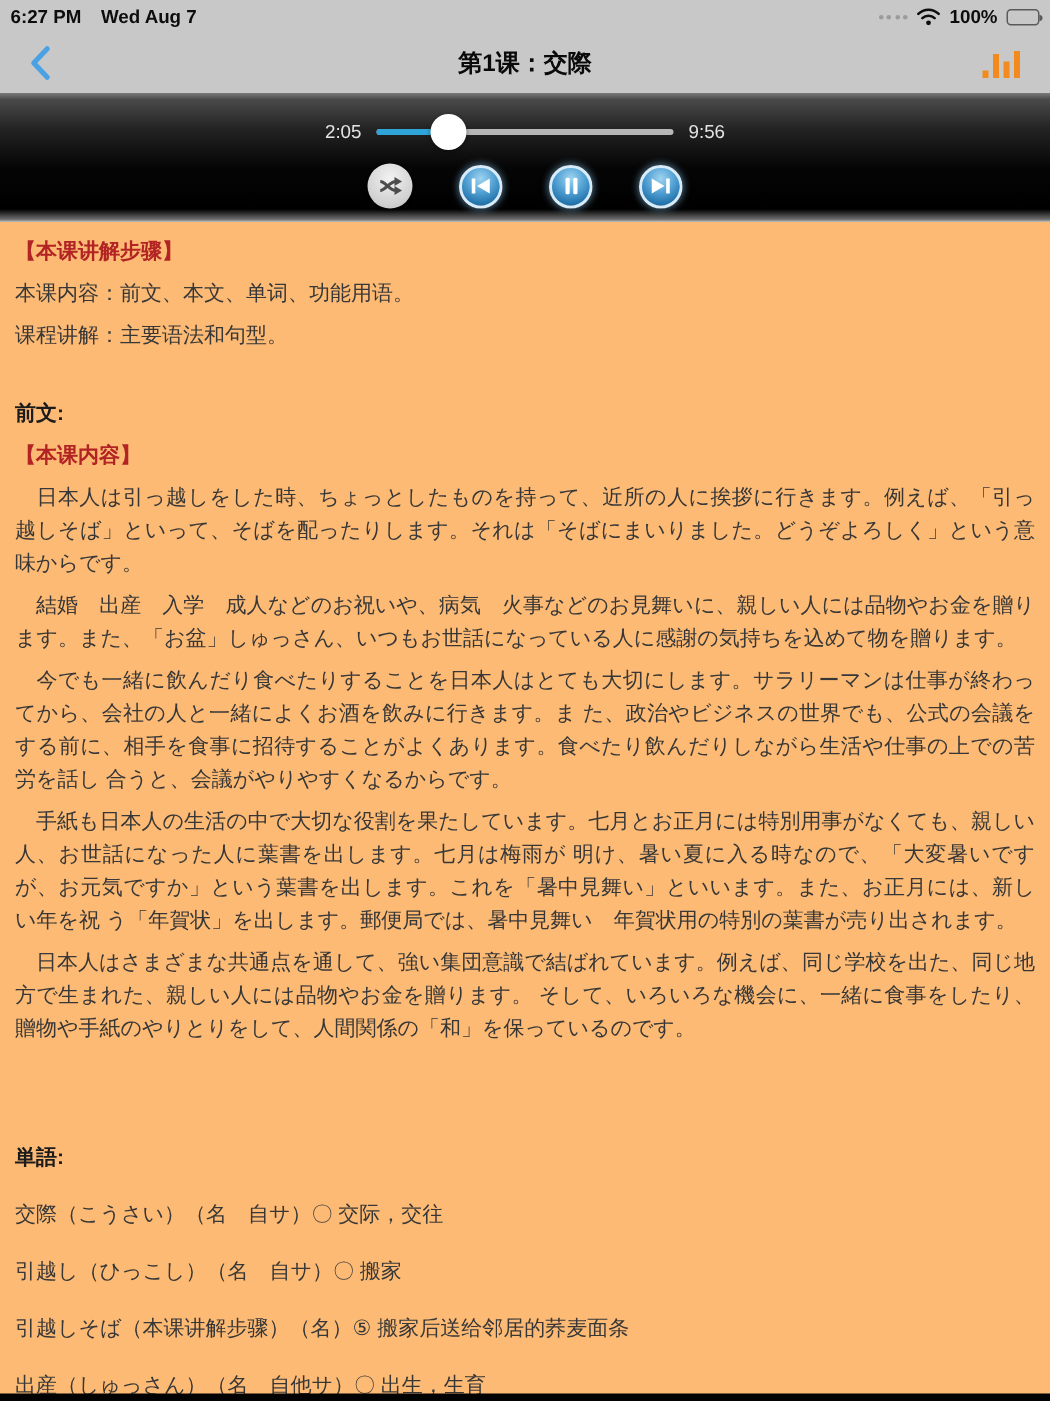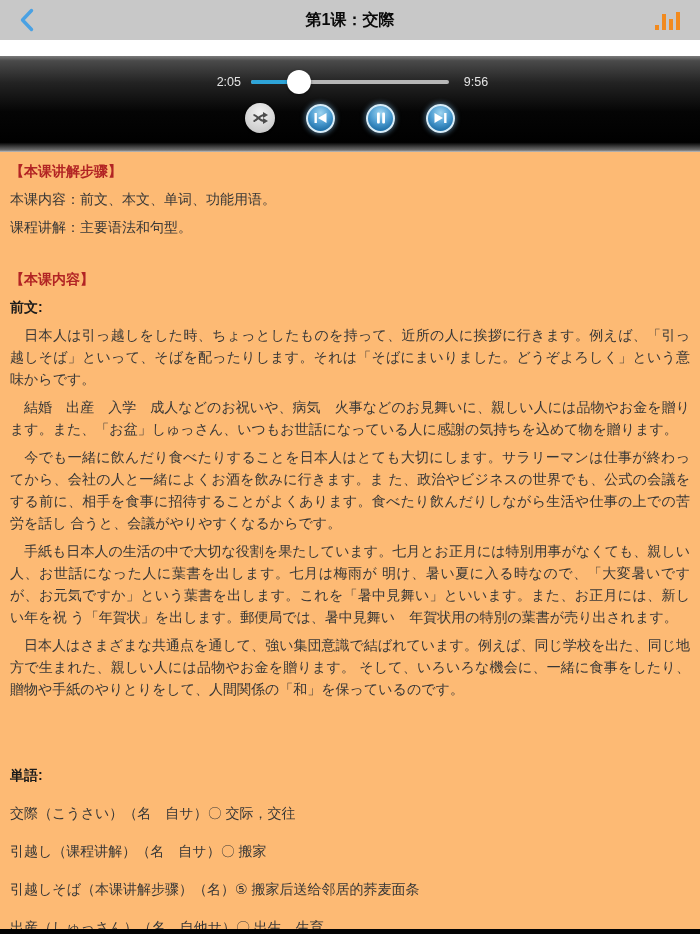--- a/index.html
+++ b/index.html
@@ -23,26 +23,26 @@
 
   
   .navbar { height:40px; background:#c8c8c8; display:flex; align-items:center;
             justify-content:space-between; padding:0 18px; position:relative; }
   .nav-title { position:absolute; left:0; right:0; text-align:center; font-size:16px;
                font-weight:700; color:#0a0a0a; pointer-events:none; }
   .iconbtn { background:none; border:none; cursor:pointer; display:flex; align-items:center;
              padding:2px; z-index:2; }
 
   
-  .player { height:96px; background:linear-gradient(180deg,#7b7b7b 0%,#4a4a4a 5%,
-            #232323 28%,#050505 58%,#000 90%,#6f6f6f 98%,#c2c2c2 100%); position:relative;margin-top:16px; }
+  .player { height:86px; background:linear-gradient(180deg,#7b7b7b 0%,#4a4a4a 5%,
+            #232323 28%,#050505 58%,#000 90%,#6f6f6f 98%,#c2c2c2 100%); position:relative; }
   .slider-row { position:absolute; top:13px; left:0; right:0; height:26px;
                 display:flex; align-items:center; justify-content:center; gap:10px; }
   .ptime { color:#e3e3e3; font-size:12.5px; width:34px; }
-  .ptime.right { text-align:center; }
+  .ptime.right { text-align:left; }
   .ptime.left { text-align:right; }
   .track { position:relative; width:198px; height:4px; border-radius:2px;
            background:#b7b7b7; cursor:pointer; }
   .track .fill { position:absolute; left:0; top:0; bottom:0; border-radius:2px;
                  background:#2ea4d8; }
   .track .knob { position:absolute; top:50%; transform:translateY(-50%);
                  width:24px; height:24px; border-radius:50%; background:#fff;
                  box-shadow:0 1px 3px rgba(0,0,0,.45); cursor:grab; }
   .btn-row { position:absolute; top:47px; left:0; right:0; display:flex;
              justify-content:center; align-items:center; gap:31px; }
@@ -65,20 +65,41 @@
   .gap2 { height:42px; }
   .vblk { margin:16px 0 2px 0; }
 
   .bottombar { position:absolute; left:0; bottom:0; width:700px; height:5px; background:#030303; }
 </style>
 </head>
 <body>
 
 <div class="screen">
 
+  <div class="statusbar">
+    <div class="sb-left">
+      <span>6:27 PM</span>
+      <span>Wed Aug 7</span>
+    </div>
+    <div class="sb-right">
+      <span class="sig-dots">
+          <i></i>
+          <i></i>
+          <i></i>
+          <i></i>
+        </span>
+      <svg width="16" height="12" viewBox="0 0 16 12">
+        <path d="M1.2 4.3 A9.5 9.5 0 0 1 14.8 4.3" fill="none" stroke="#0d0d0d" stroke-width="1.7" stroke-linecap="round"></path>
+        <path d="M3.9 7.1 A6 6 0 0 1 12.1 7.1" fill="none" stroke="#0d0d0d" stroke-width="1.7" stroke-linecap="round"></path>
+        <circle cx="8" cy="10.2" r="1.6" fill="#0d0d0d"></circle>
+      </svg>
+      <span>100%</span>
+      <span class="battery-shell"><span class="lvl"></span><span class="nub"></span></span>
+    </div>
+  </div>
 
   <div class="navbar">
     <button class="iconbtn">
       <svg width="14" height="24" viewBox="0 0 14 24">
         <polyline points="11.5,2.5 2.5,12 11.5,21.5" fill="none" stroke="#4aa1e3" stroke-width="3.4" stroke-linecap="round" stroke-linejoin="round"></polyline>
       </svg>
     </button>
     <div class="nav-title">第1课：交際</div>
     <button class="iconbtn">
       <svg width="26" height="22" viewBox="0 0 26 22">
@@ -127,30 +148,30 @@
         </svg>
       </button>
     </div>
   </div>
 
   <div class="content">
     <div class="blk red">【本课讲解步骤】</div>
     <div class="blk">本课内容：前文、本文、单词、功能用语。</div>
     <div class="blk">课程讲解：主要语法和句型。</div>
     <div class="gap1"></div>
+    <div class="blk bold">前文:</div>
     <div class="blk red">【本课内容】</div>
-    <div class="blk bold">前文:</div>
     <div class="blk para">　日本人は引っ越しをした時、ちょっとしたものを持って、近所の人に挨拶に行きます。例えば、「引っ越しそば」といって、そばを配ったりします。それは「そばにまいりました。どうぞよろしく」という意味からです。</div>
     <div class="blk para">　結婚　出産　入学　成人などのお祝いや、病気　火事などのお見舞いに、親しい人には品物やお金を贈ります。また、「お盆」しゅっさん、いつもお世話になっている人に感謝の気持ちを込めて物を贈ります。</div>
     <div class="blk para">　今でも一緒に飲んだり食べたりすることを日本人はとても大切にします。サラリーマンは仕事が終わってから、会社の人と一緒によくお酒を飲みに行きます。ま た、政治やビジネスの世界でも、公式の会議をする前に、相手を食事に招待することがよくあります。食べたり飲んだりしながら生活や仕事の上での苦労を話し 合うと、会議がやりやすくなるからです。</div>
     <div class="blk para">　手紙も日本人の生活の中で大切な役割を果たしています。七月とお正月には特別用事がなくても、親しい人、お世話になった人に葉書を出します。七月は梅雨が 明け、暑い夏に入る時なので、「大変暑いですが、お元気ですか」という葉書を出します。これを「暑中見舞い」といいます。また、お正月には、新しい年を祝 う「年賀状」を出します。郵便局では、暑中見舞い　年賀状用の特別の葉書が売り出されます。</div>
     <div class="blk para">　日本人はさまざまな共通点を通して、強い集団意識で結ばれています。例えば、同じ学校を出た、同じ地方で生まれた、親しい人には品物やお金を贈ります。 そして、いろいろな機会に、一緒に食事をしたり、贈物や手紙のやりとりをして、人間関係の「和」を保っているのです。</div>
     <div class="gap2"></div>
     <div class="vblk bold">単語:</div>
     <div class="vblk">交際（こうさい）（名　自サ）〇 交际，交往</div>
-    <div class="vblk">引越し（课程讲解）（名　自サ）〇 搬家</div>
+    <div class="vblk">引越し（ひっこし）（名　自サ）〇 搬家</div>
     <div class="vblk">引越しそば（本课讲解步骤）（名）⑤ 搬家后送给邻居的荞麦面条</div>
     <div class="vblk">出産（しゅっさん）（名　自他サ）〇 出生，生育</div>
 
   </div>
 
   <div class="bottombar"></div>
 </div>
 
 </body></html>

